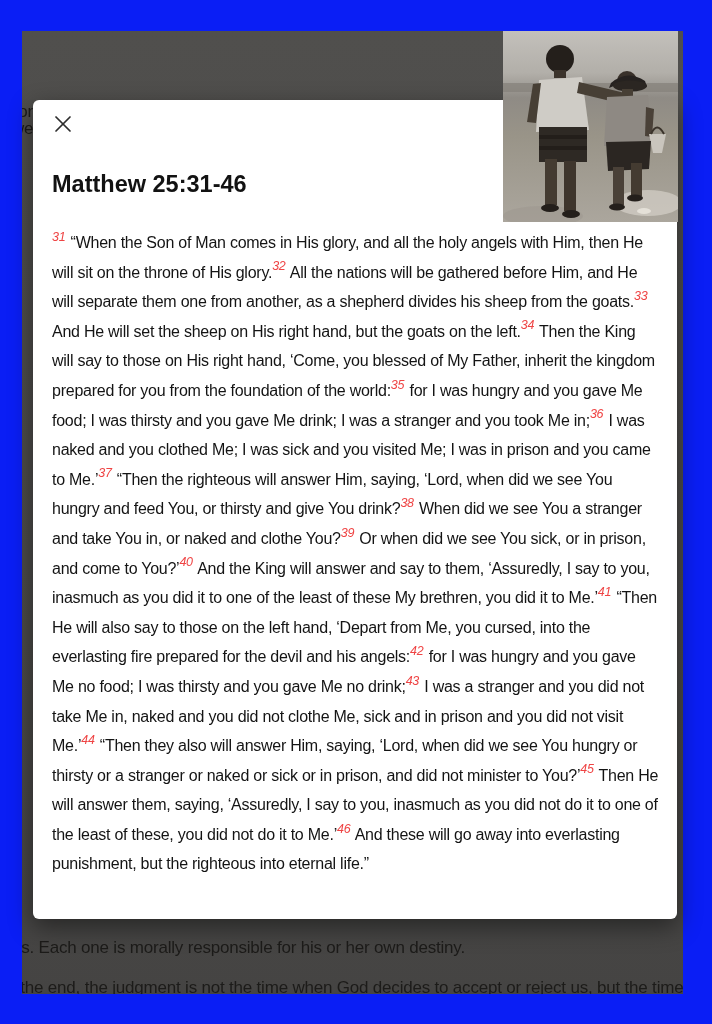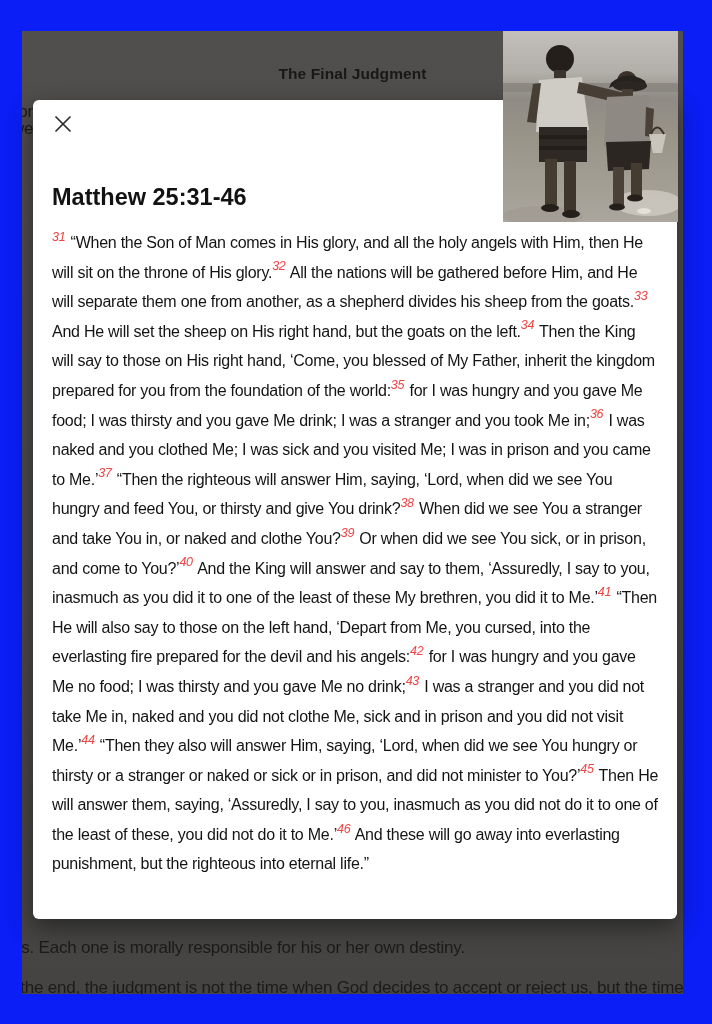--- a/index.html
+++ b/index.html
@@ -57,21 +57,21 @@
     position:absolute;
     left:17px;top:11px;
     width:26px;height:26px;
     background:none;border:none;
     padding:2px;margin:0;
     cursor:pointer;
     line-height:0;
   }
   .modal-heading{
     position:absolute;
-    left:19px;top:84px;
+    left:19px;top:71px;
     margin:0;
     font-size:23.5px;
     font-weight:bold;
     color:#121212;
     letter-spacing:0;
   }
   .verse-paragraph{
     position:absolute;
     left:19px;top:128px;
     width:608px;
@@ -98,21 +98,20 @@
     z-index:30;
     line-height:0;
   }
 </style>
 </head>
 <body>
 
 <div class="canvas">
 
   <div class="page">
-    <div class="bg-title">The Final Judgment</div>
     <div class="bg-line bg-line-1">For many, the idea of judgment means condemnation. And though t</div>
     <div class="bg-line bg-line-2">we must not forget that the idea of judgment becomes good news for the bl</div>
     <div class="bg-line bg-line-3">us. Each one is morally responsible for his or her own destiny.</div>
     <div class="bg-line bg-line-4">In the end, the judgment is not the time when God decides to accept or reject us, but the time</div>
 
   </div>
 
   <div class="modal">
     <button class="close-btn" aria-label="Close">
       <span>

